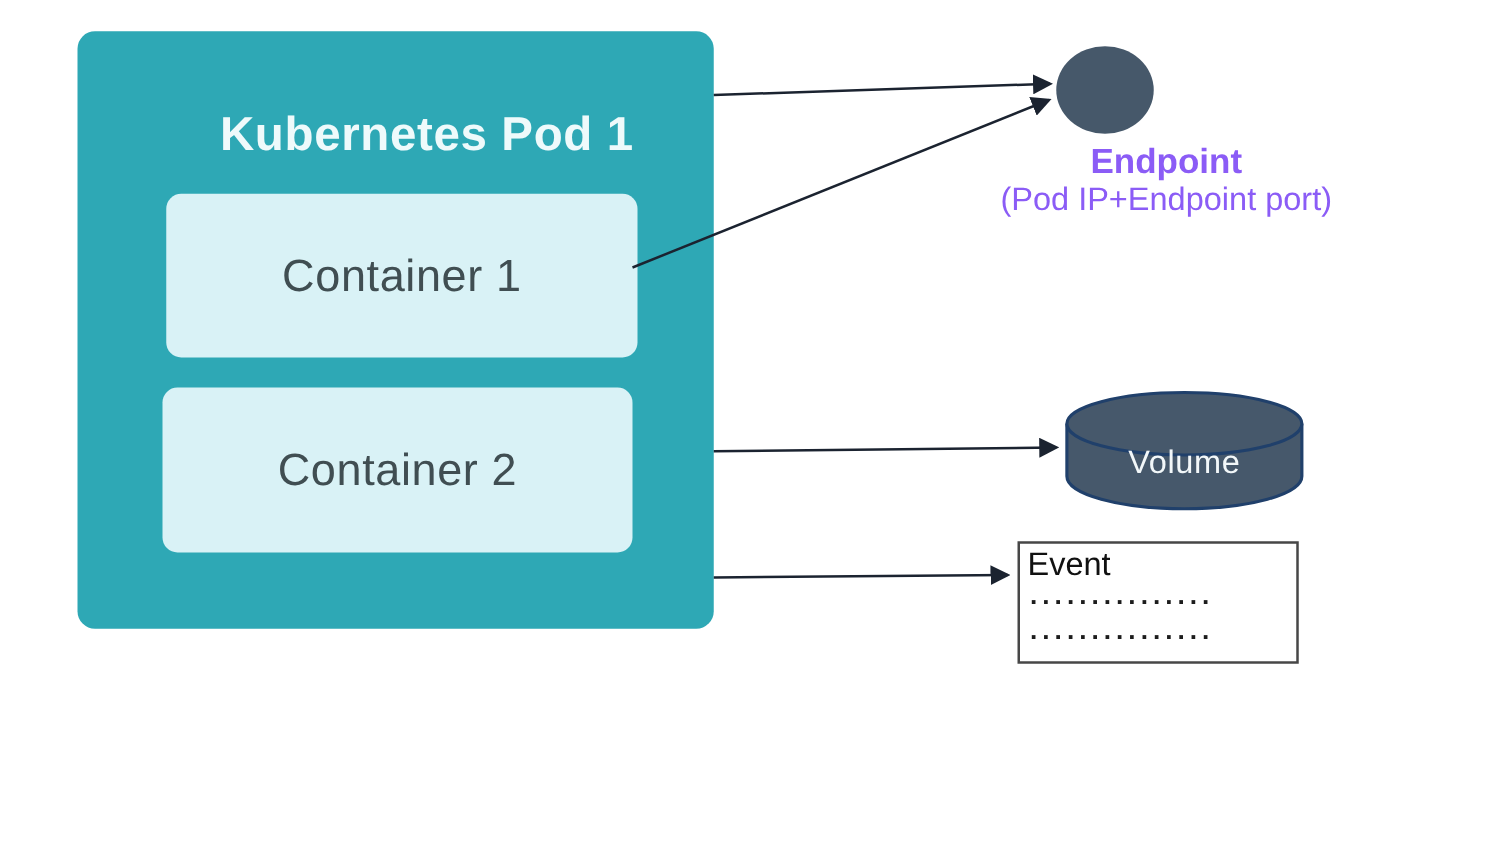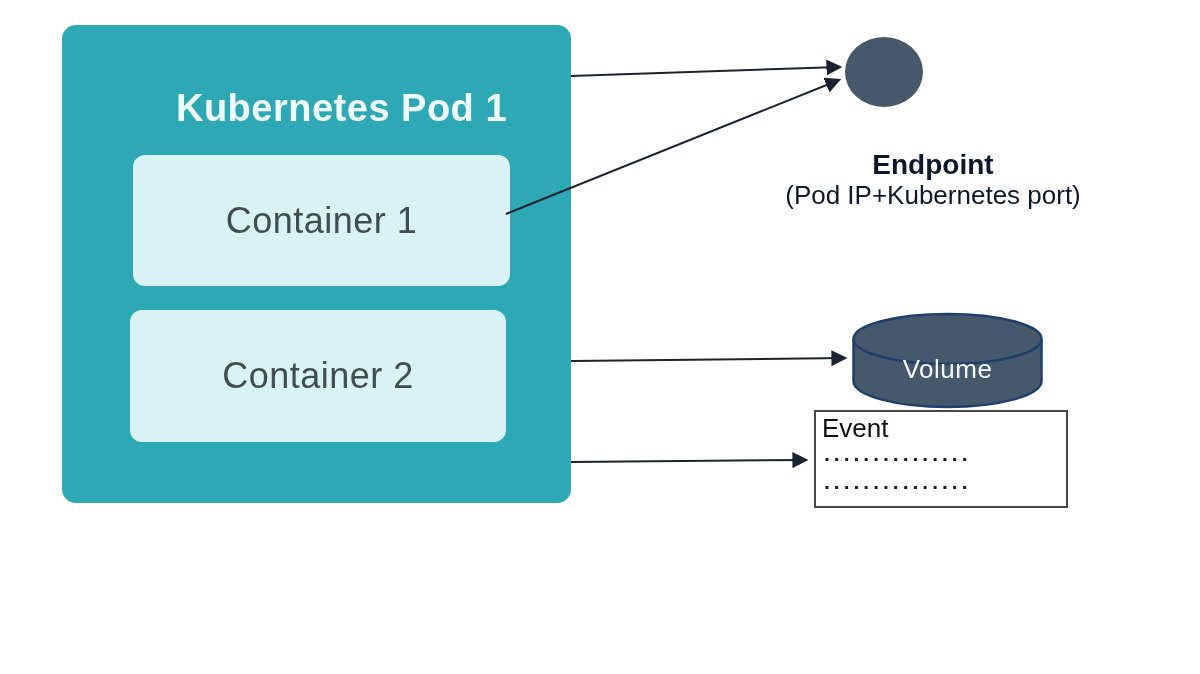--- a/index.html
+++ b/index.html
@@ -51,37 +51,36 @@
     color: #404e52;
     font-size: 36px;
     letter-spacing: 0.5px;
   }
   
   .endpoint-label-group {
     position: absolute;
     left: 770px; top: 114px;
     width: 326px;
     text-align: center;
-    color: #0f172a;
-    margin-top: 36px;
+    color: #8b5cf6;
   }
   .endpoint-label {
     font-size: 28px;
     font-weight: bold;
     line-height: 30px;
   }
   .endpoint-sublabel {
     font-size: 26px;
     line-height: 30px;
   }
   
   .event-box {
     position: absolute;
-    left: 814px; top: 410px;
-    width: 254px; height: 98px;
+    left: 814px; top: 433px;
+    width: 225px; height: 98px;
     background: #ffffff;
     border: 2px solid #474747;
     box-sizing: border-box;
   }
   .event-label {
     position: absolute;
     left: 6px; top: 1px;
     font-size: 26px;
     color: #111111;
   }
@@ -133,21 +132,21 @@
       <span class="container-label">Container 1</span>
     </div>
 
     <div class="container-box c2">
       <span class="container-label">Container 2</span>
     </div>
   </div>
 
   <div class="endpoint-label-group">
     <div class="endpoint-label">Endpoint</div>
-    <div class="endpoint-sublabel">(Pod IP+Kubernetes port)</div>
+    <div class="endpoint-sublabel">(Pod IP+Endpoint port)</div>
   </div>
 
   <div class="event-box">
     <div class="event-label">Event</div>
     <div class="event-dots row1">...............</div>
     <div class="event-dots row2">...............</div>
   </div>
 
 
   <svg class="shape-layer" viewBox="0 0 1200 674" xmlns="http://www.w3.org/2000/svg">

